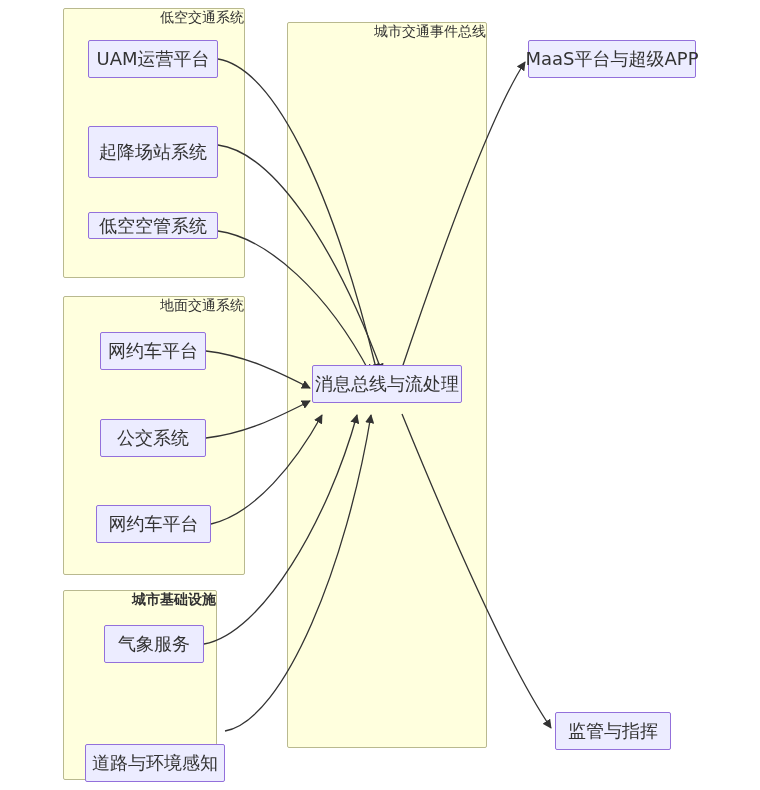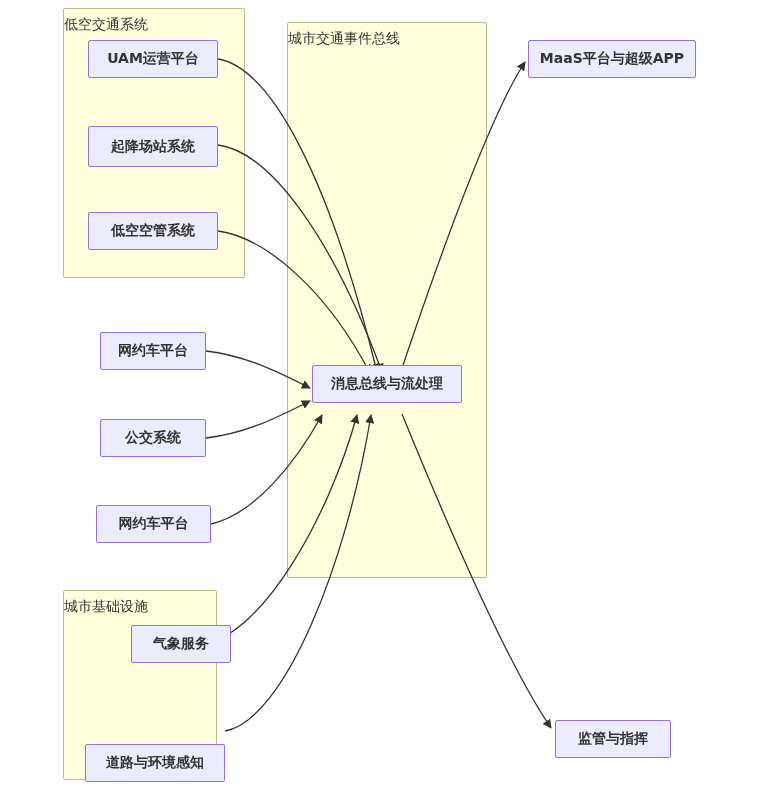--- a/index.html
+++ b/index.html
@@ -14,22 +14,21 @@
   }
   .group {
     position: absolute;
     background: #ffffde;
     border: 1px solid #b9b98f;
     border-radius: 2px;
     box-sizing: border-box;
   }
   .group-title {
     width: 100%;
-    text-align: left;
-    padding-top: 7px;
+    text-align: right;
     font-size: 14px;
     color: #333333;
   }
   .edges {
     position: absolute;
     left: 0; top: 0;
     pointer-events: none;
   }
   .edges path.edge {
     fill: none;
@@ -38,42 +37,44 @@
   }
   .node {
     position: absolute;
     background: #ececff;
     border: 1px solid #9370db;
     border-radius: 2px;
     box-sizing: border-box;
     display: flex;
     align-items: center;
     justify-content: center;
-    font-size: 14px;
+    font-size: 18px;
     color: #333333;
     white-space: nowrap;
     z-index: 2;
-    font-weight: bold;
   }
 </style>
 </head>
 <body>
 
 <div class="canvas">
 
   <div class="group" style="left:63px; top:8px; width:182px; height:270px;">
     <div class="group-title">低空交通系统</div>
   </div>
 
+  <div class="group" style="left:63px; top:296px; width:182px; height:279px;">
+    <div class="group-title">地面交通系统</div>
+  </div>
 
-  <div class="group" style="left:63px; top:590px; width:154px; height:190px;">
+  <div class="group" style="left:63px; top:590px; width:154px; height:190px;font-weight:bold;">
     <div class="group-title">城市基础设施</div>
   </div>
 
-  <div class="group" style="left:287px; top:22px; width:200px; height:556px;">
+  <div class="group" style="left:287px; top:22px; width:200px; height:726px;">
     <div class="group-title">城市交通事件总线</div>
   </div>
 
   <svg class="edges" width="760" height="790">
     <defs>
       <marker id="arrow" viewBox="0 0 10 10" refX="9" refY="5" markerWidth="7" markerHeight="7" orient="auto">
         <path d="M0,0 L10,5 L0,10 z" fill="#333333"></path>
       </marker>
     </defs>
     <path class="edge" marker-end="url(#arrow)" d="M218,59 C272,68 330,180 377,372"></path>
@@ -83,33 +84,33 @@
     <path class="edge" marker-end="url(#arrow)" d="M206,438 C248,433 280,416 310,401"></path>
     <path class="edge" marker-end="url(#arrow)" d="M211,524 C255,514 296,462 322,415"></path>
     <path class="edge" marker-end="url(#arrow)" d="M204,644 C262,634 328,520 357,415"></path>
     <path class="edge" marker-end="url(#arrow)" d="M225,731 C285,720 347,562 371,415"></path>
     <path class="edge" marker-end="url(#arrow)" d="M400,374 C435,270 488,118 525,62"></path>
     <path class="edge" marker-end="url(#arrow)" d="M402,414 C442,512 506,662 551,728"></path>
   </svg>
 
   <div class="node" style="left:88px; top:40px; width:130px; height:38px;">UAM运营平台</div>
 
-  <div class="node" style="left:88px; top:126px; width:130px; height:41px;">起降场站系统</div>
+  <div class="node" style="left:88px; top:126px; width:130px; height:52px;">起降场站系统</div>
 
-  <div class="node" style="left:88px; top:212px; width:130px; height:38px;">低空空管系统</div>
+  <div class="node" style="left:88px; top:212px; width:130px; height:27px;">低空空管系统</div>
 
   <div class="node" style="left:100px; top:332px; width:106px; height:38px;">网约车平台</div>
 
   <div class="node" style="left:96px; top:505px; width:115px; height:38px;">网约车平台</div>
 
   <div class="node" style="left:100px; top:419px; width:106px; height:38px;">公交系统</div>
 
-  <div class="node" style="left:104px; top:625px; width:100px; height:38px;margin-left:27px;">气象服务</div>
+  <div class="node" style="left:104px; top:625px; width:100px; height:38px;">气象服务</div>
 
   <div class="node" style="left:85px; top:744px; width:140px; height:38px;">道路与环境感知</div>
 
   <div class="node" style="left:312px; top:365px; width:150px; height:38px;">消息总线与流处理</div>
 
   <div class="node" style="left:528px; top:40px; width:168px; height:38px;">MaaS平台与超级APP</div>
 
-  <div class="node" style="left:555px; top:712px; width:116px; height:38px;margin-top:8px;">监管与指挥</div>
+  <div class="node" style="left:555px; top:712px; width:116px; height:38px;">监管与指挥</div>
 
 </div>
 
 </body></html>

